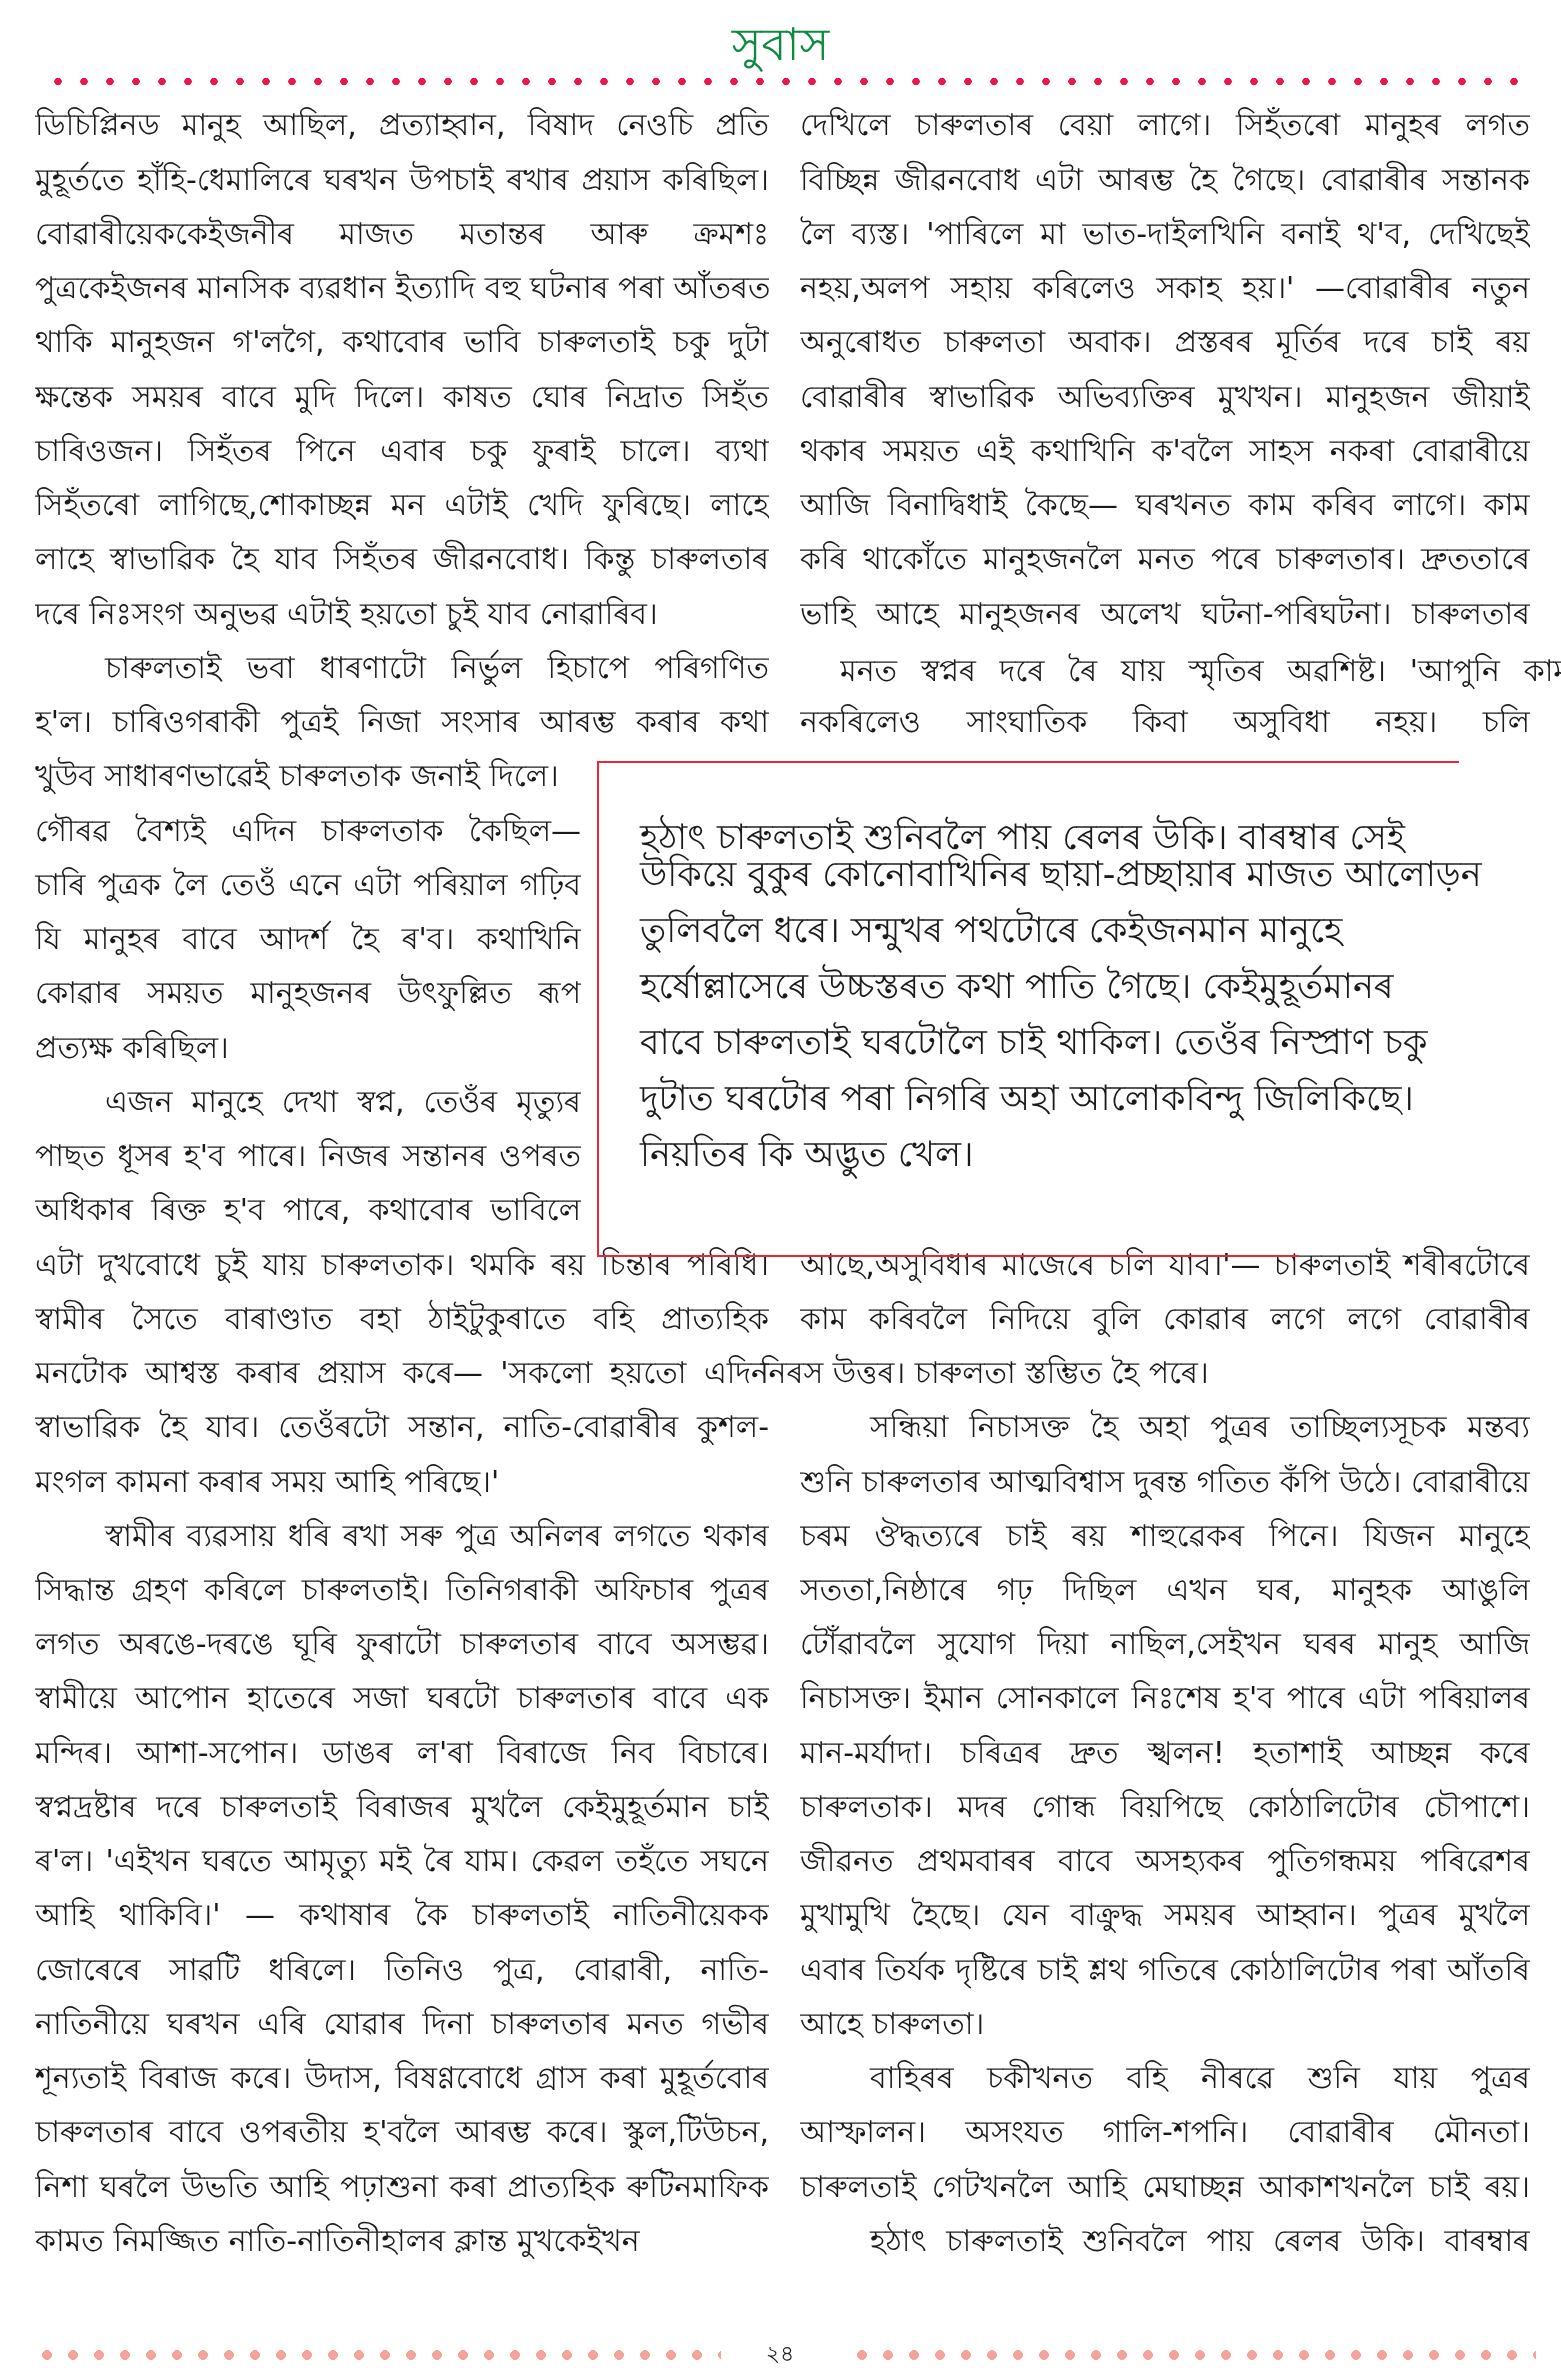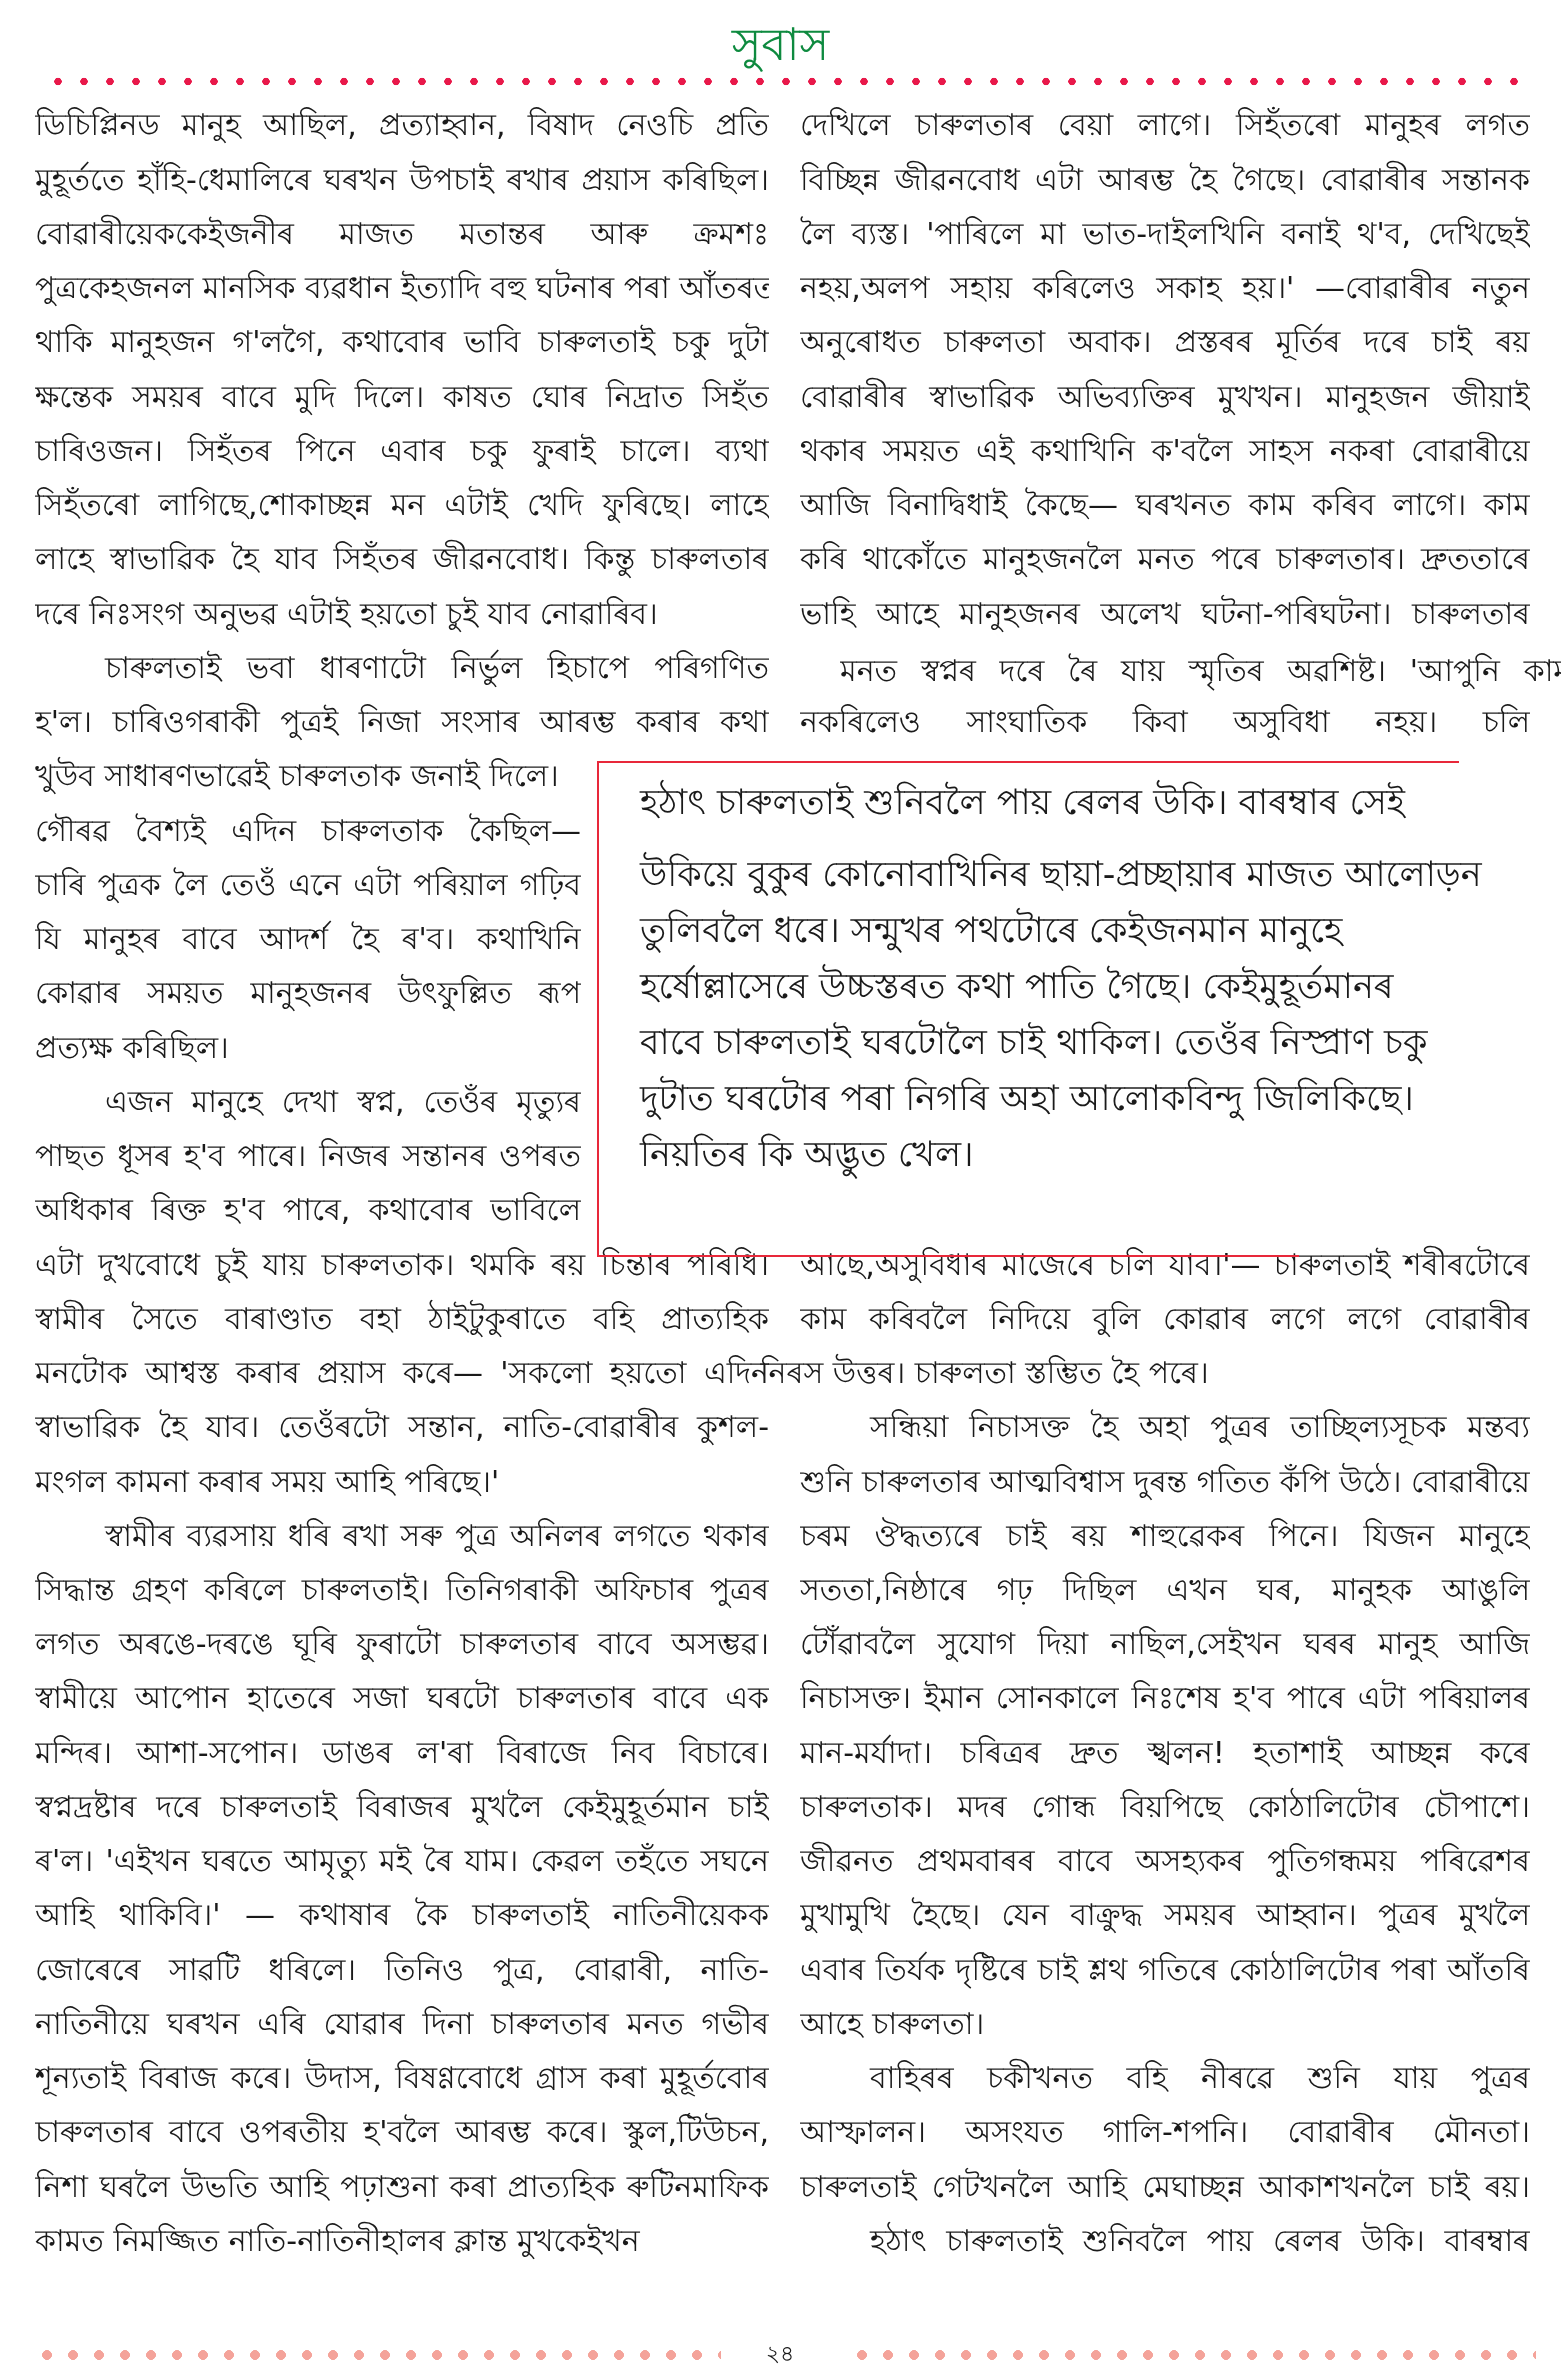--- a/index.html
+++ b/index.html
@@ -33,21 +33,21 @@
 </head>
 <body>
 
 <div class="header-title">সুবাস</div>
 <div class="dots top"></div>
 
 <div id="left-col" class="col">
     <div class="line" style="left: 35px; width: 734px; top: 98px;">ডিচিপ্লিনড মানুহ আছিল, প্ৰত্যাহ্বান, বিষাদ নেওচি প্ৰতি</div>
     <div class="line" style="left: 35px; width: 734px; top: 153px;">মুহূৰ্ততে হাঁহি-ধেমালিৰে ঘৰখন উপচাই ৰখাৰ প্ৰয়াস কৰিছিল।</div>
     <div class="line" style="left: 35px; width: 734px; top: 207px;">বোৱাৰীয়েককেইজনীৰ মাজত মতান্তৰ আৰু ক্ৰমশঃ</div>
-    <div class="line" style="left: 35px; width: 734px; top: 261px;">পুত্ৰকেহজনল মানসিক ব্যৱধান ইত্যাদি বহু ঘটনাৰ পৰা আঁতৰত</div>
+    <div class="line" style="left: 35px; width: 734px; top: 261px;">পুত্ৰকেইজনৰ মানসিক ব্যৱধান ইত্যাদি বহু ঘটনাৰ পৰা আঁতৰত</div>
     <div class="line" style="left: 35px; width: 734px; top: 315px;">থাকি মানুহজন গ'লগৈ, কথাবোৰ ভাবি চাৰুলতাই চকু দুটা</div>
     <div class="line" style="left: 35px; width: 734px; top: 370px;">ক্ষন্তেক সময়ৰ বাবে মুদি দিলে। কাষত ঘোৰ নিদ্ৰাত সিহঁত</div>
     <div class="line" style="left: 35px; width: 734px; top: 424px;">চাৰিওজন। সিহঁতৰ পিনে এবাৰ চকু ফুৰাই চালে। ব্যথা</div>
     <div class="line" style="left: 35px; width: 734px; top: 478px;">সিহঁতৰো লাগিছে,শোকাচ্ছন্ন মন এটাই খেদি ফুৰিছে। লাহে</div>
     <div class="line" style="left: 35px; width: 734px; top: 532px;">লাহে স্বাভাৱিক হৈ যাব সিহঁতৰ জীৱনবোধ। কিন্তু চাৰুলতাৰ</div>
     <div class="line last" style="left: 35px; width: 734px; top: 587px;">দৰে নিঃসংগ অনুভৱ এটাই হয়তো চুই যাব নোৱাৰিব।</div>
     <div class="line indent" style="left: 35px; width: 734px; top: 641px;">চাৰুলতাই ভবা ধাৰণাটো নিৰ্ভুল হিচাপে পৰিগণিত</div>
     <div class="line" style="left: 35px; width: 734px; top: 695px;">হ'ল। চাৰিওগৰাকী পুত্ৰই নিজা সংসাৰ আৰম্ভ কৰাৰ কথা</div>
     <div class="line last" style="left: 35px; width: 734px; top: 749px;">খুউব সাধাৰণভাৱেই চাৰুলতাক জনাই দিলে।</div>
     <div class="line" style="left: 35px; width: 546px; top: 804px;">গৌৰৱ বৈশ্যই এদিন চাৰুলতাক কৈছিল—</div>
@@ -110,21 +110,21 @@
     <div class="line" style="left: 800px; width: 730px; top: 2105px;">আস্ফালন। অসংযত গালি-শপনি। বোৱাৰীৰ মৌনতা।</div>
     <div class="line" style="left: 800px; width: 730px; top: 2160px;">চাৰুলতাই গেটখনলৈ আহি মেঘাচ্ছন্ন আকাশখনলৈ চাই ৰয়।</div>
     <div class="line indent" style="left: 800px; width: 730px; top: 2214px;">হঠাৎ চাৰুলতাই শুনিবলৈ পায় ৰেলৰ উকি। বাৰম্বাৰ</div>
   </div>
 
 <div class="pullquote">
   <div class="pq-top"></div>
   <div class="pq-left"></div>
   <div class="pq-bottom"></div>
   <div id="pq-lines">
-      <div class="pq-line" style="top: 13px; text-align: center;">হঠাৎ চাৰুলতাই শুনিবলৈ পায় ৰেলৰ উকি। বাৰম্বাৰ সেই</div>
+      <div class="pq-line" style="top: 48px; text-align: center;">হঠাৎ চাৰুলতাই শুনিবলৈ পায় ৰেলৰ উকি। বাৰম্বাৰ সেই</div>
       <div class="pq-line" style="top: 85px;">উকিয়ে বুকুৰ কোনোবাখিনিৰ ছায়া-প্ৰচ্ছায়াৰ মাজত আলোড়ন</div>
       <div class="pq-line" style="top: 141px;">তুলিবলৈ ধৰে। সন্মুখৰ পথটোৰে কেইজনমান মানুহে</div>
       <div class="pq-line" style="top: 197px;">হৰ্ষোল্লাসেৰে উচ্চস্তৰত কথা পাতি গৈছে। কেইমুহূৰ্তমানৰ</div>
       <div class="pq-line" style="top: 253px; text-align: center;">বাবে চাৰুলতাই ঘৰটোলৈ চাই থাকিল। তেওঁৰ নিস্প্ৰাণ চকু</div>
       <div class="pq-line" style="top: 309px;">দুটাত ঘৰটোৰ পৰা নিগৰি অহা আলোকবিন্দু জিলিকিছে।</div>
       <div class="pq-line" style="top: 365px;">নিয়তিৰ কি অদ্ভুত খেল।</div>
     </div>
 </div>
 
 <div class="dots bottom-left"></div>

